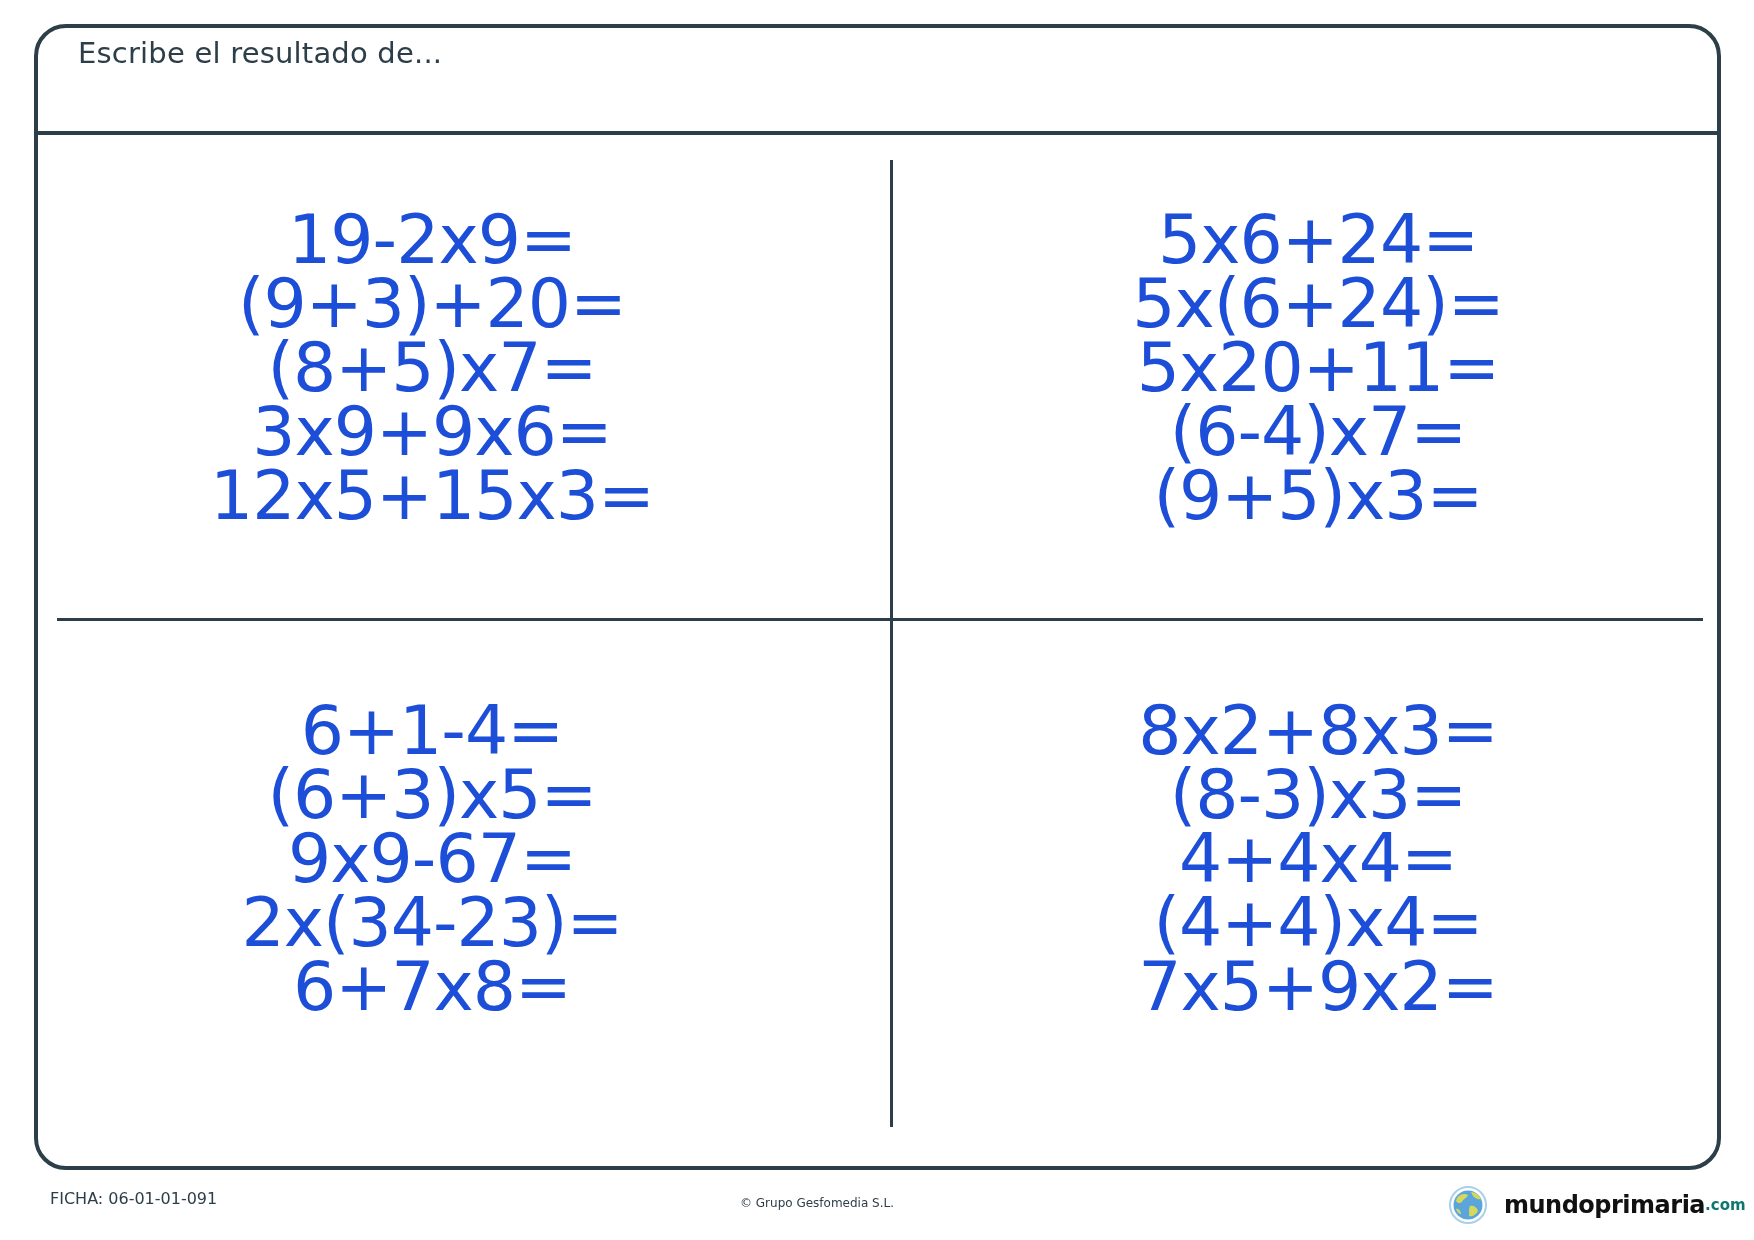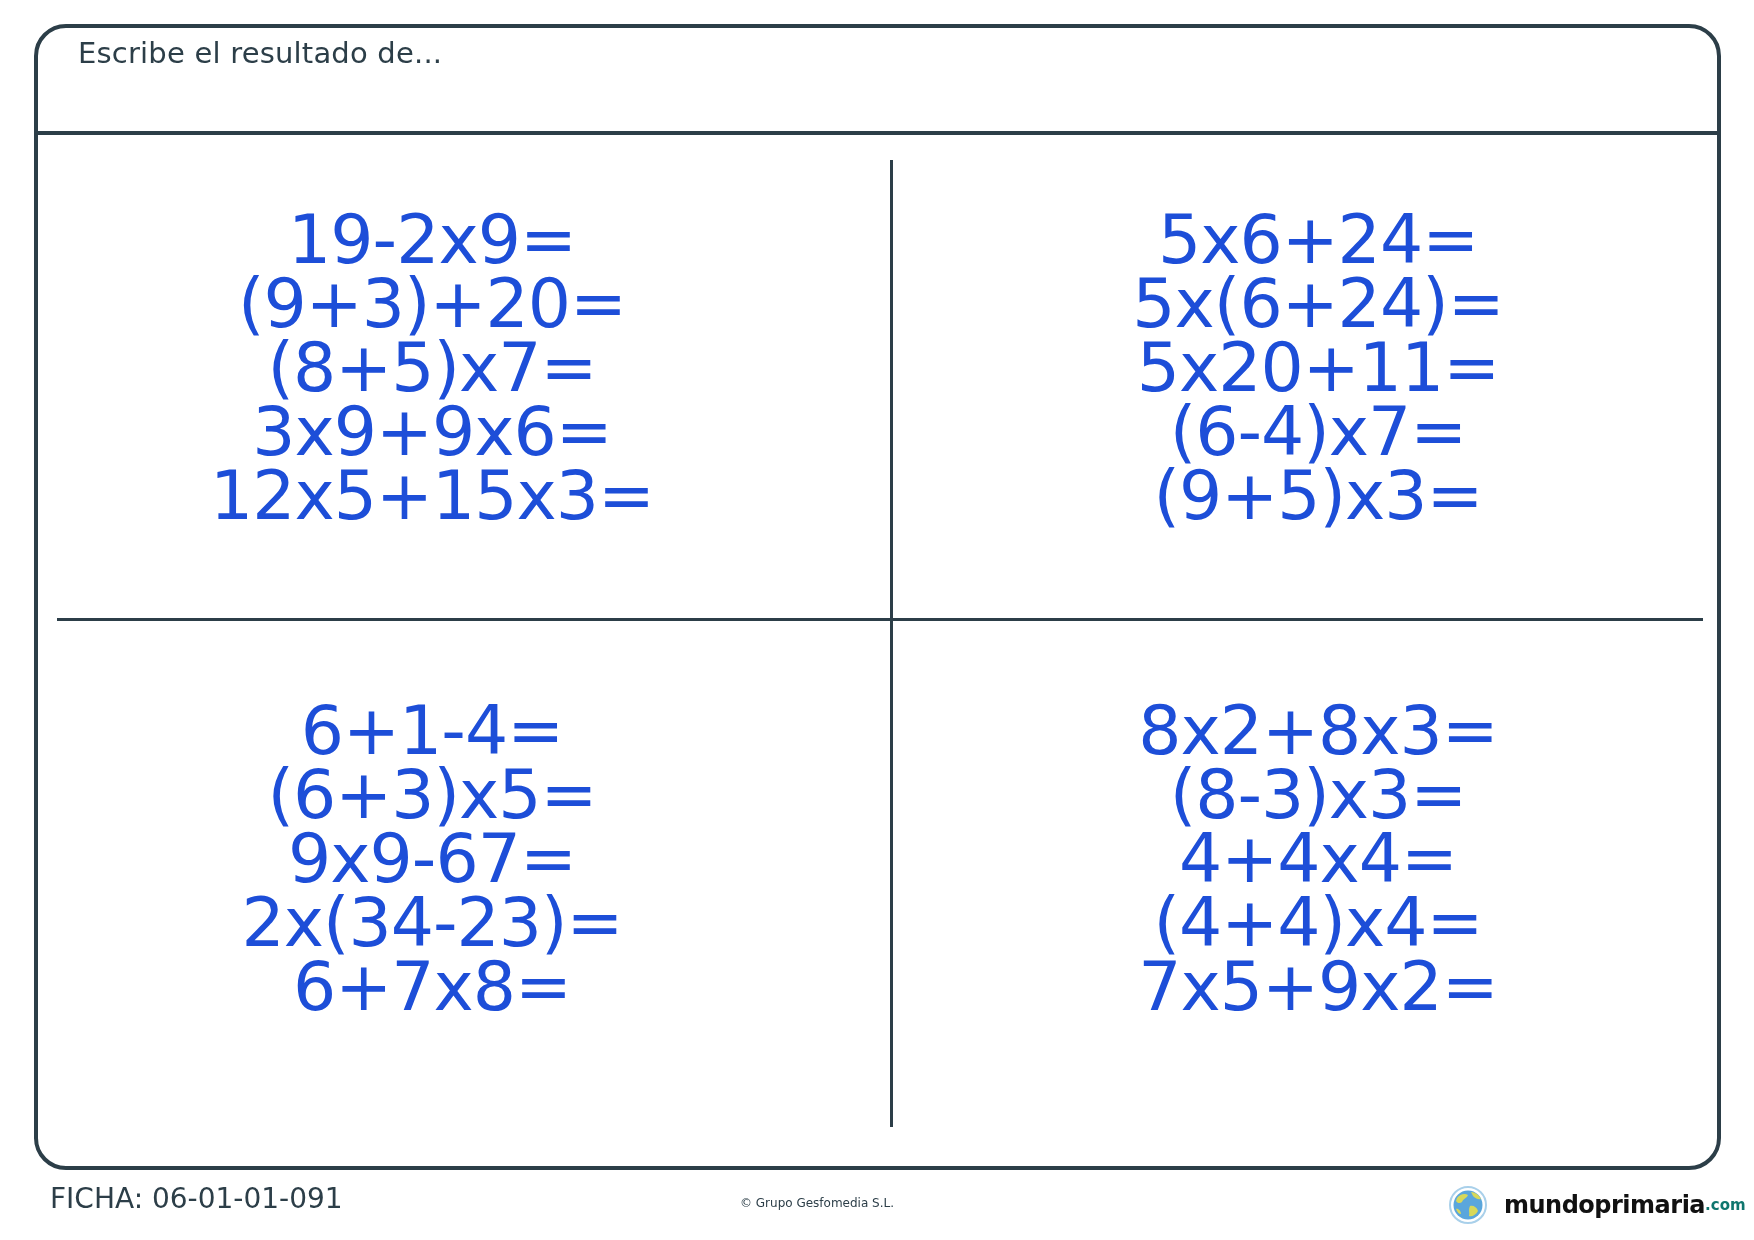--- a/index.html
+++ b/index.html
@@ -74,21 +74,21 @@
       height: 64px;
       color: #1d4ed8;
       letter-spacing: -1px;
       white-space: nowrap;
     }
     .footer-code {
       position: absolute;
       left: 50px;
       top: 1187px;
       font-family: "DejaVu Sans", sans-serif;
-      font-size: 28px;
+      font-size: 16px;
       line-height: 24px;
       color: #2c3e48;
     }
     .footer-copyright {
       position: absolute;
       left: 740px;
       top: 1194px;
       font-family: "DejaVu Sans", sans-serif;
       font-size: 12px;
       line-height: 18px;

